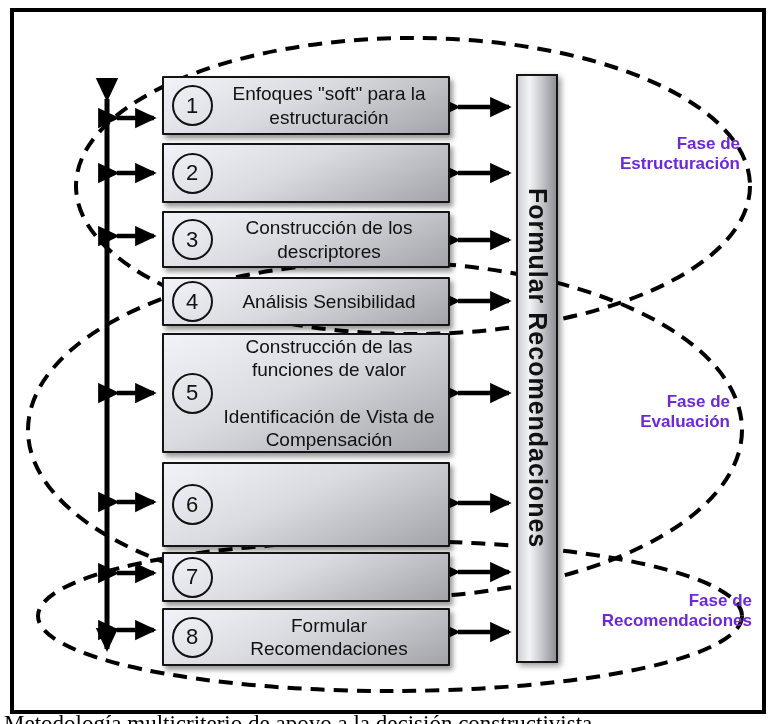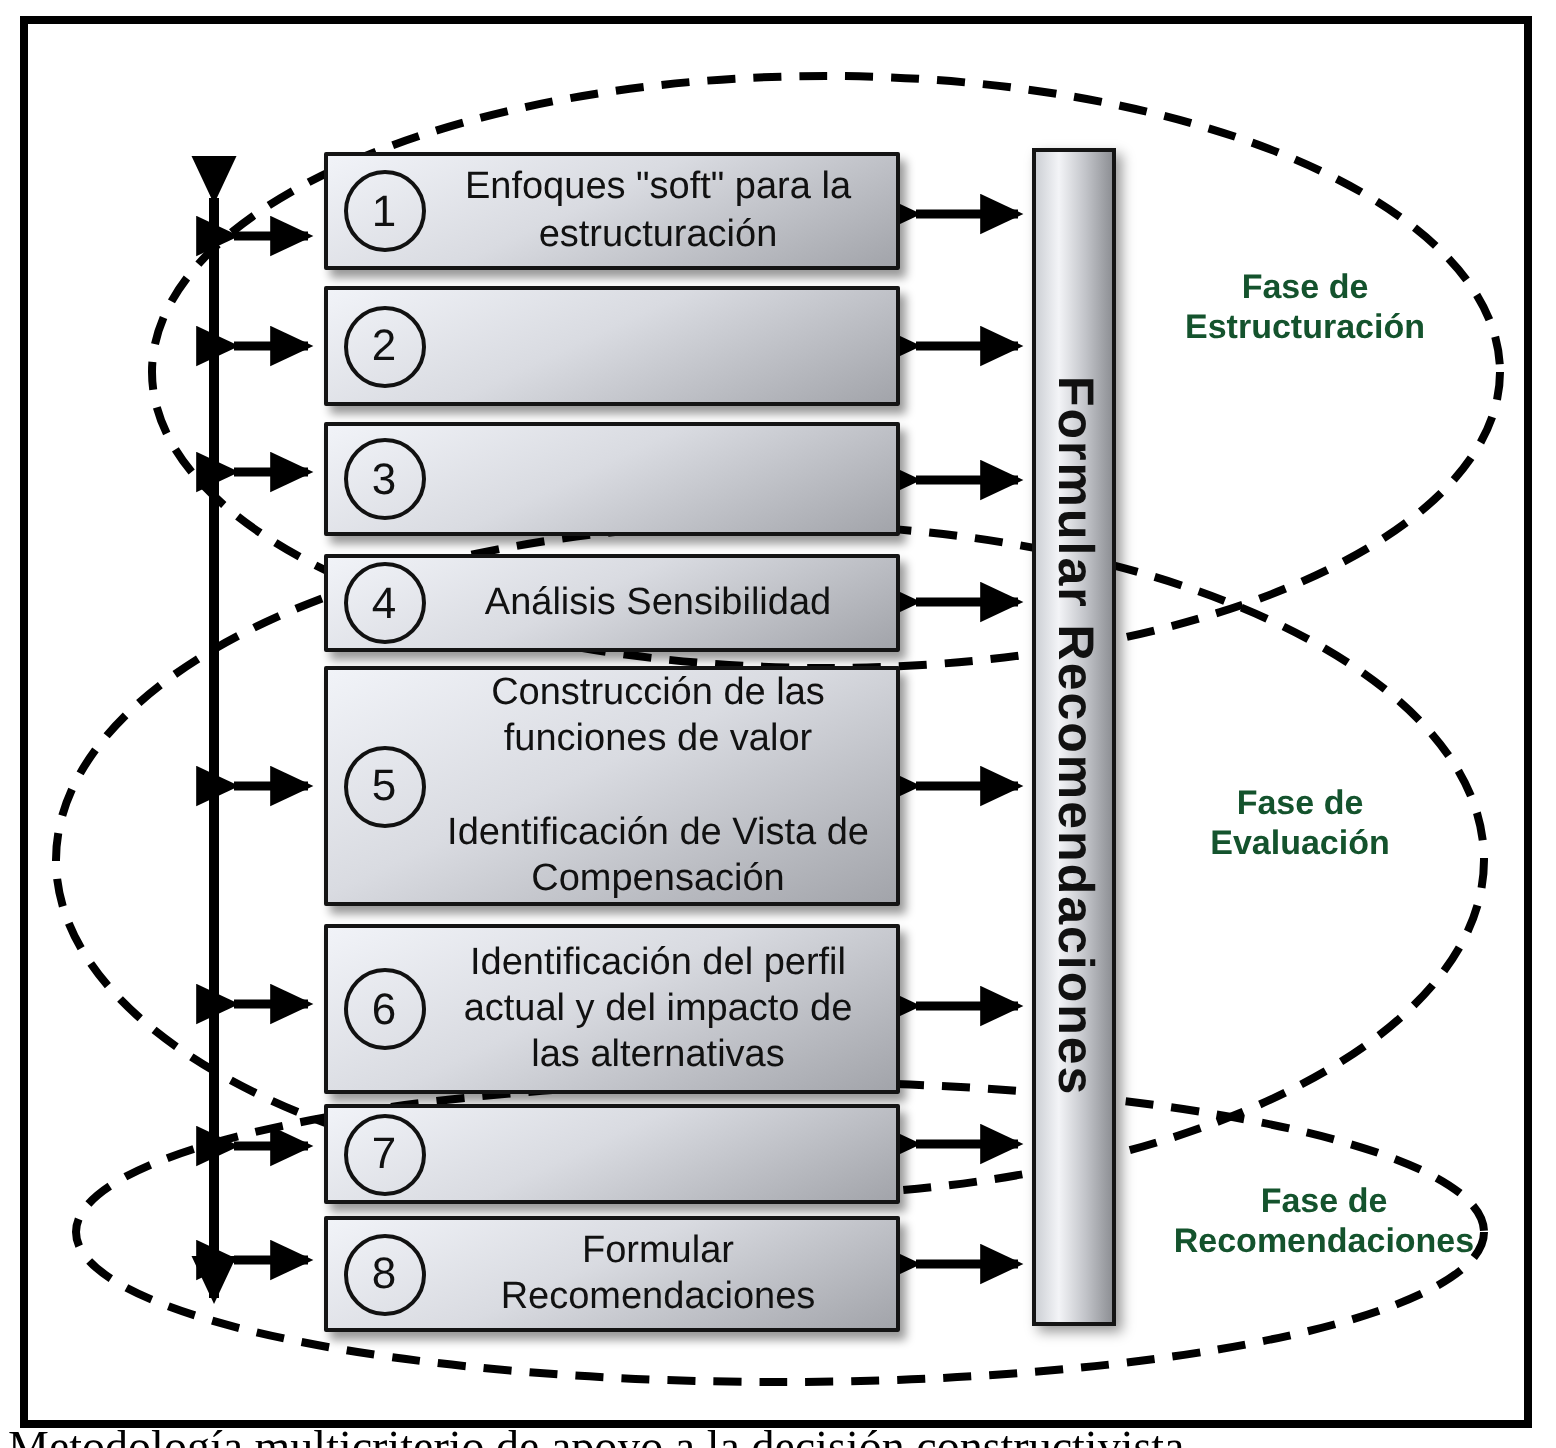--- a/index.html
+++ b/index.html
@@ -35,22 +35,22 @@
     position:absolute;left:516px;top:74px;width:42px;height:589px;box-sizing:border-box;
     background:linear-gradient(90deg,#cdd0d5 0%,#f3f4f7 30%,#c2c4c9 65%,#8e9095 100%);
     border:2.5px solid #141414;box-shadow:3px 3px 6px rgba(0,0,0,0.40);
     display:flex;align-items:center;justify-content:center;z-index:2;
   }
   .side-bar .vtext{
     writing-mode:vertical-rl;font-size:25px;font-weight:bold;color:#111;
     letter-spacing:1px;white-space:nowrap;
   }
   .phase-label{
-    position:absolute;font-size:17px;font-weight:bold;color:#14532d;
-    text-align:center;line-height:1.2;white-space:pre-line;z-index:3;
+    position:absolute;font-size:17px;font-weight:bold;color:#6d28d9;
+    text-align:right;line-height:1.2;white-space:pre-line;z-index:3;
   }
   .caption{
     position:absolute;left:4px;top:711px;width:770px;
     font-family:"Liberation Serif",serif;font-size:23px;color:#000;z-index:3;
     white-space:nowrap;
   }
   svg{display:block;}
 </style>
 </head>
 <body>
@@ -105,20 +105,22 @@
 <div class="step-box" style="top:143px;height:60px;">
   <div class="num-wrap">
     <div class="num-circle">2</div>
   </div>
 </div>
 
 <div class="step-box" style="top:211px;height:57px;">
   <div class="num-wrap">
     <div class="num-circle">3</div>
   </div>
+  <div class="step-label">Construcción de los
+descriptores</div>
 </div>
 
 <div class="step-box" style="top:277px;height:49px;">
   <div class="num-wrap">
     <div class="num-circle">4</div>
   </div>
   <div class="step-label">Análisis Sensibilidad</div>
 </div>
 
 <div class="step-box dual" style="top:333px;height:120px;">
@@ -130,23 +132,20 @@
 funciones de valor</div>
     <div class="step-label">Identificación de Vista de
 Compensación</div>
   </div>
 </div>
 
 <div class="step-box" style="top:462px;height:85px;">
   <div class="num-wrap">
     <div class="num-circle">6</div>
   </div>
-  <div class="step-label">Identificación del perfil
-actual y del impacto de
-las alternativas</div>
 </div>
 
 <div class="step-box" style="top:552px;height:50px;">
   <div class="num-wrap">
     <div class="num-circle">7</div>
   </div>
 </div>
 
 <div class="step-box" style="top:608px;height:58px;">
   <div class="num-wrap">

